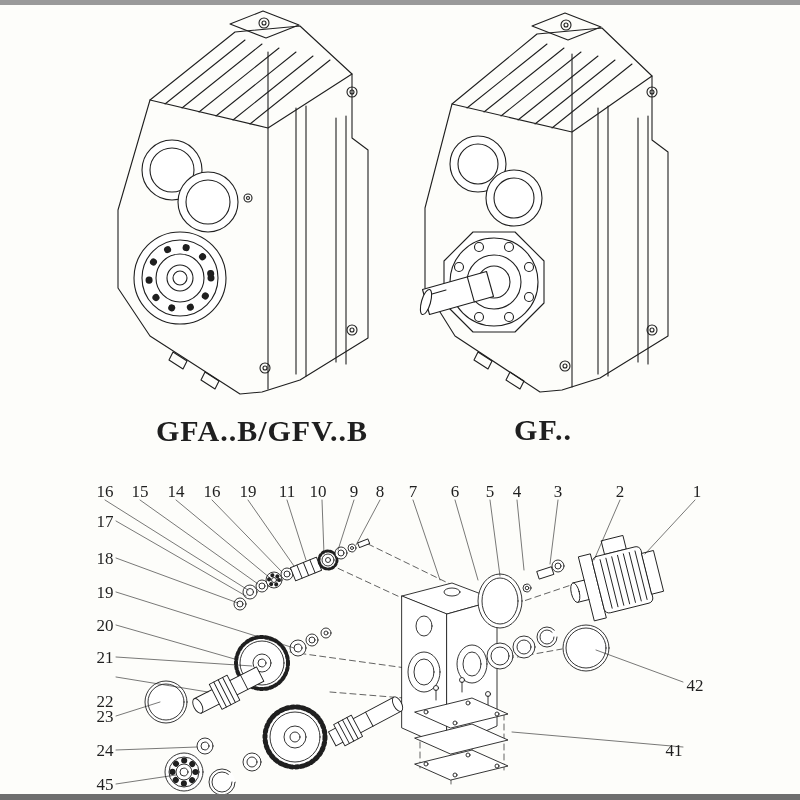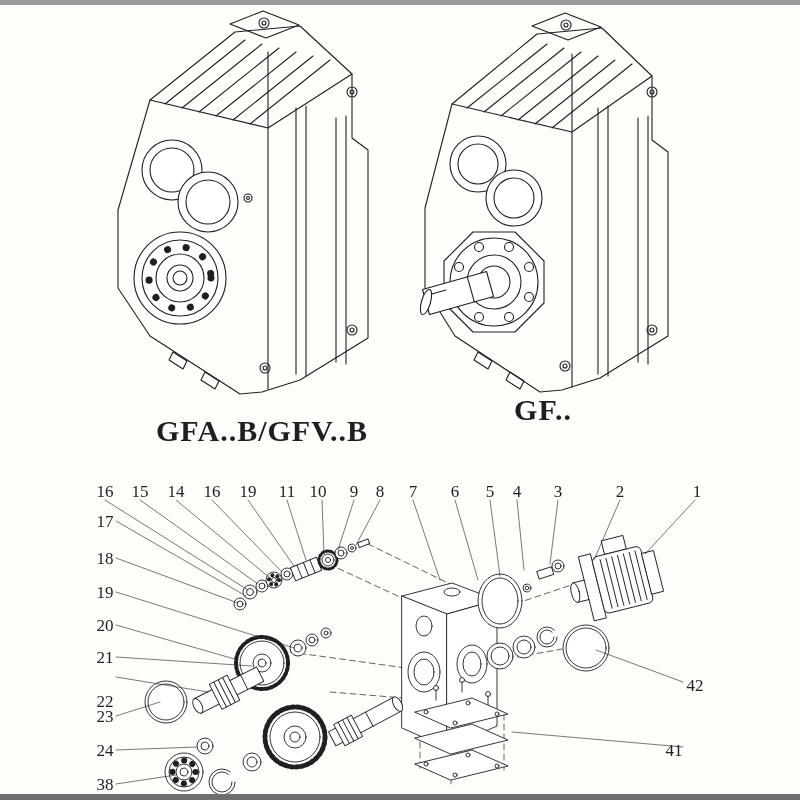--- a/index.html
+++ b/index.html
@@ -339,21 +339,21 @@
           <line x1="116" y1="750" x2="197" y2="747"></line>
           <line x1="116" y1="784" x2="176" y2="775"></line>
           <line x1="683" y1="682" x2="596" y2="650"></line>
           <line x1="683" y1="747" x2="512" y2="732"></line>
         </g>
       </g>
     </g>
   </svg>
 
   <div class="model-label" style="left:262px;top:431px">GFA..B/GFV..B</div>
-  <div class="model-label" style="left:543px;top:410px">GF..</div>
+  <div class="model-label" style="left:543px;top:430px">GF..</div>
 
   <span class="co" style="left:105px;top:491px">16</span>
   <span class="co" style="left:140px;top:491px">15</span>
   <span class="co" style="left:176px;top:491px">14</span>
   <span class="co" style="left:212px;top:491px">16</span>
   <span class="co" style="left:248px;top:491px">19</span>
   <span class="co" style="left:287px;top:491px">11</span>
   <span class="co" style="left:318px;top:491px">10</span>
   <span class="co" style="left:354px;top:491px">9</span>
   <span class="co" style="left:380px;top:491px">8</span>
@@ -366,20 +366,20 @@
   <span class="co" style="left:697px;top:491px">1</span>
 
   <span class="co" style="left:105px;top:521px">17</span>
   <span class="co" style="left:105px;top:558px">18</span>
   <span class="co" style="left:105px;top:592px">19</span>
   <span class="co" style="left:105px;top:625px">20</span>
   <span class="co" style="left:105px;top:657px">21</span>
   <span class="co" style="left:105px;top:701px">22</span>
   <span class="co" style="left:105px;top:716px">23</span>
   <span class="co" style="left:105px;top:750px">24</span>
-  <span class="co" style="left:105px;top:784px">38</span>
+  <span class="co" style="left:105px;top:784px">45</span>
 
   <span class="co" style="left:695px;top:685px">42</span>
   <span class="co" style="left:674px;top:750px">41</span>
 
   <div class="edge top"></div>
   <div class="edge bottom"></div>
 </div>
 
 </body></html>

